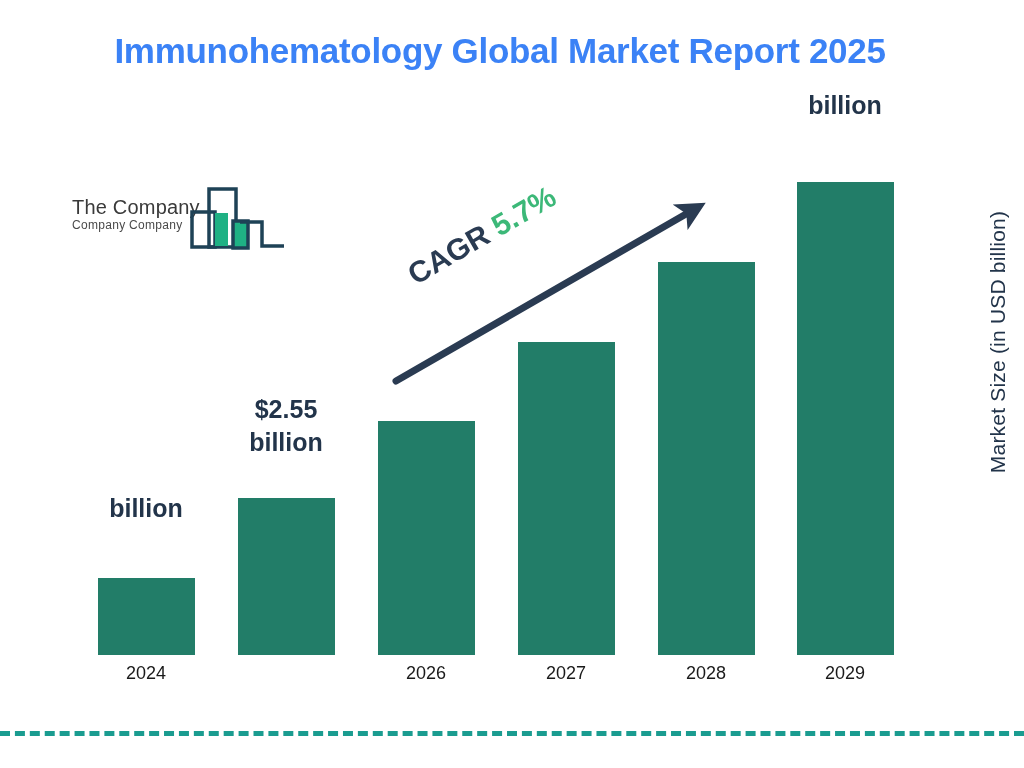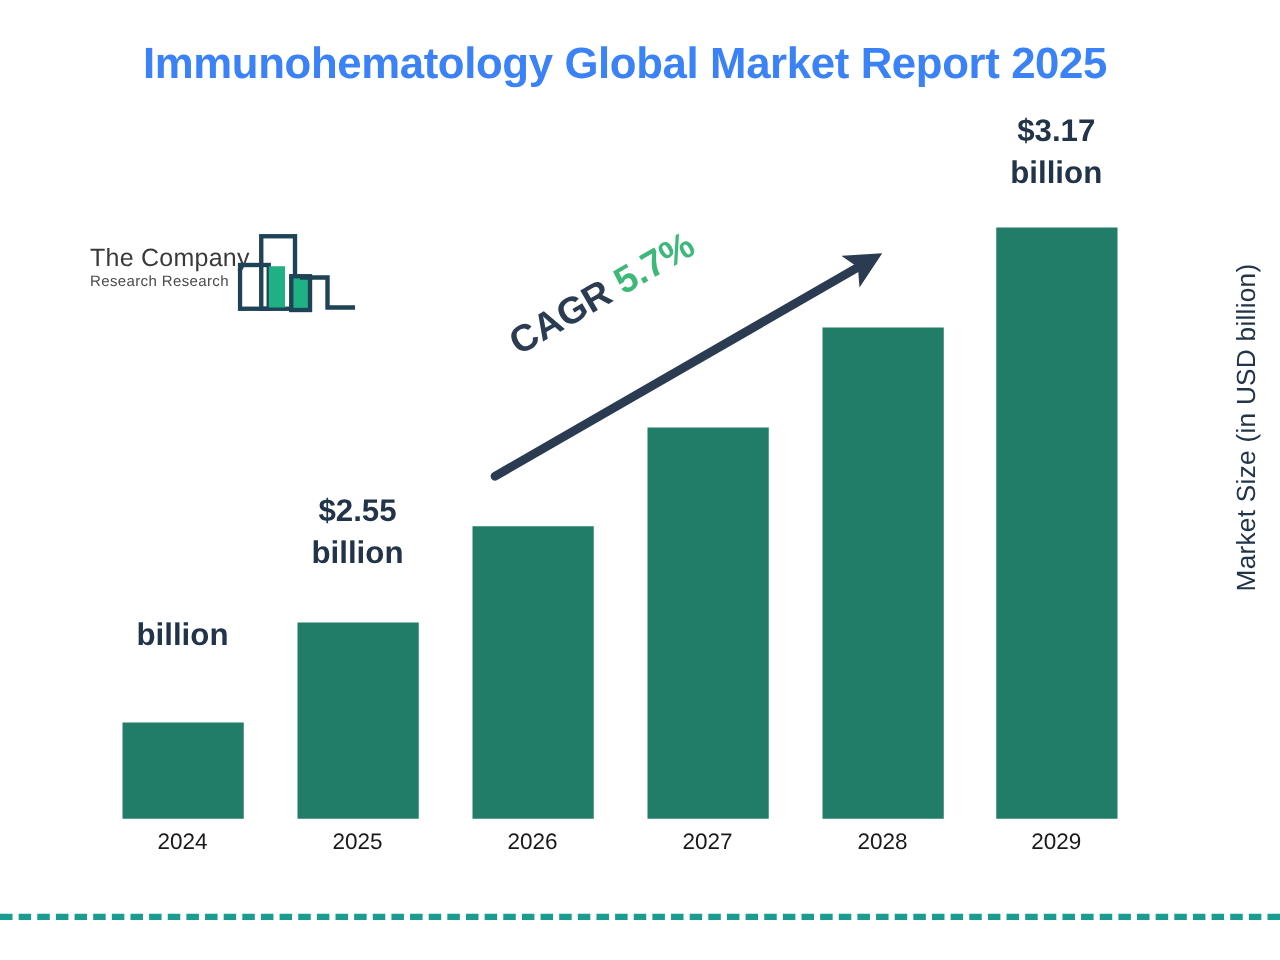--- a/index.html
+++ b/index.html
@@ -148,21 +148,21 @@
 </head>
 <body>
 
 <div id="canvas">
 
   <div id="chart-title">Immunohematology Global Market Report 2025</div>
 
   <div id="logo">
     <div id="logo-text">
       <div id="logo-line1">The Company</div>
-      <div id="logo-line2">Research Research</div>
+      <div id="logo-line2">Company Company</div>
     </div>
     <div id="logo-mark">
       <svg width="94" height="66" viewBox="0 0 94 66">
 
         <rect x="19" y="3" width="27" height="58" fill="none" stroke="#1e4256" stroke-width="3.5"></rect>
 
         <rect x="2" y="26" width="23" height="35" fill="none" stroke="#1e4256" stroke-width="3.5"></rect>
 
         <rect x="25" y="27" width="13" height="33" fill="#1fb184"></rect>
 
@@ -180,34 +180,32 @@
     <div class="bar-value" style="left:76px; top:492px; width:140px;">
       <div>billion</div>
     </div>
     <div class="x-tick" style="left:76px; top:663px; width:140px;">2024</div>
 
     <div class="bar" style="left:238px; top:498px; width:97px; height:157px;"></div>
     <div class="bar-value" style="left:216px; top:393px; width:140px;">
       <div>$2.55</div>
       <div>billion</div>
     </div>
-    <div class="x-tick" style="left:216px; top:663px; width:140px;">2025</div>
 
     <div class="bar" style="left:378px; top:421px; width:97px; height:234px;"></div>
     <div class="x-tick" style="left:356px; top:663px; width:140px;">2026</div>
 
     <div class="bar" style="left:518px; top:342px; width:97px; height:313px;"></div>
     <div class="x-tick" style="left:496px; top:663px; width:140px;">2027</div>
 
     <div class="bar" style="left:658px; top:262px; width:97px; height:393px;"></div>
     <div class="x-tick" style="left:636px; top:663px; width:140px;">2028</div>
 
     <div class="bar" style="left:797px; top:182px; width:97px; height:473px;"></div>
     <div class="bar-value" style="left:775px; top:89px; width:140px;">
-      <div>$3.17</div>
       <div>billion</div>
     </div>
     <div class="x-tick" style="left:775px; top:663px; width:140px;">2029</div>
   </div>
 
   <div id="cagr-arrow">
     <svg width="340" height="210" viewBox="0 0 340 210">
       <defs>
         <marker id="arrowhead" markerWidth="4.2" markerHeight="4.2" refX="2.1" refY="2.1" orient="auto">
           <path d="M 0 0 L 4.2 2.1 L 0 4.2 L 1.0 2.1 Z" fill="#2a3b52"></path>

